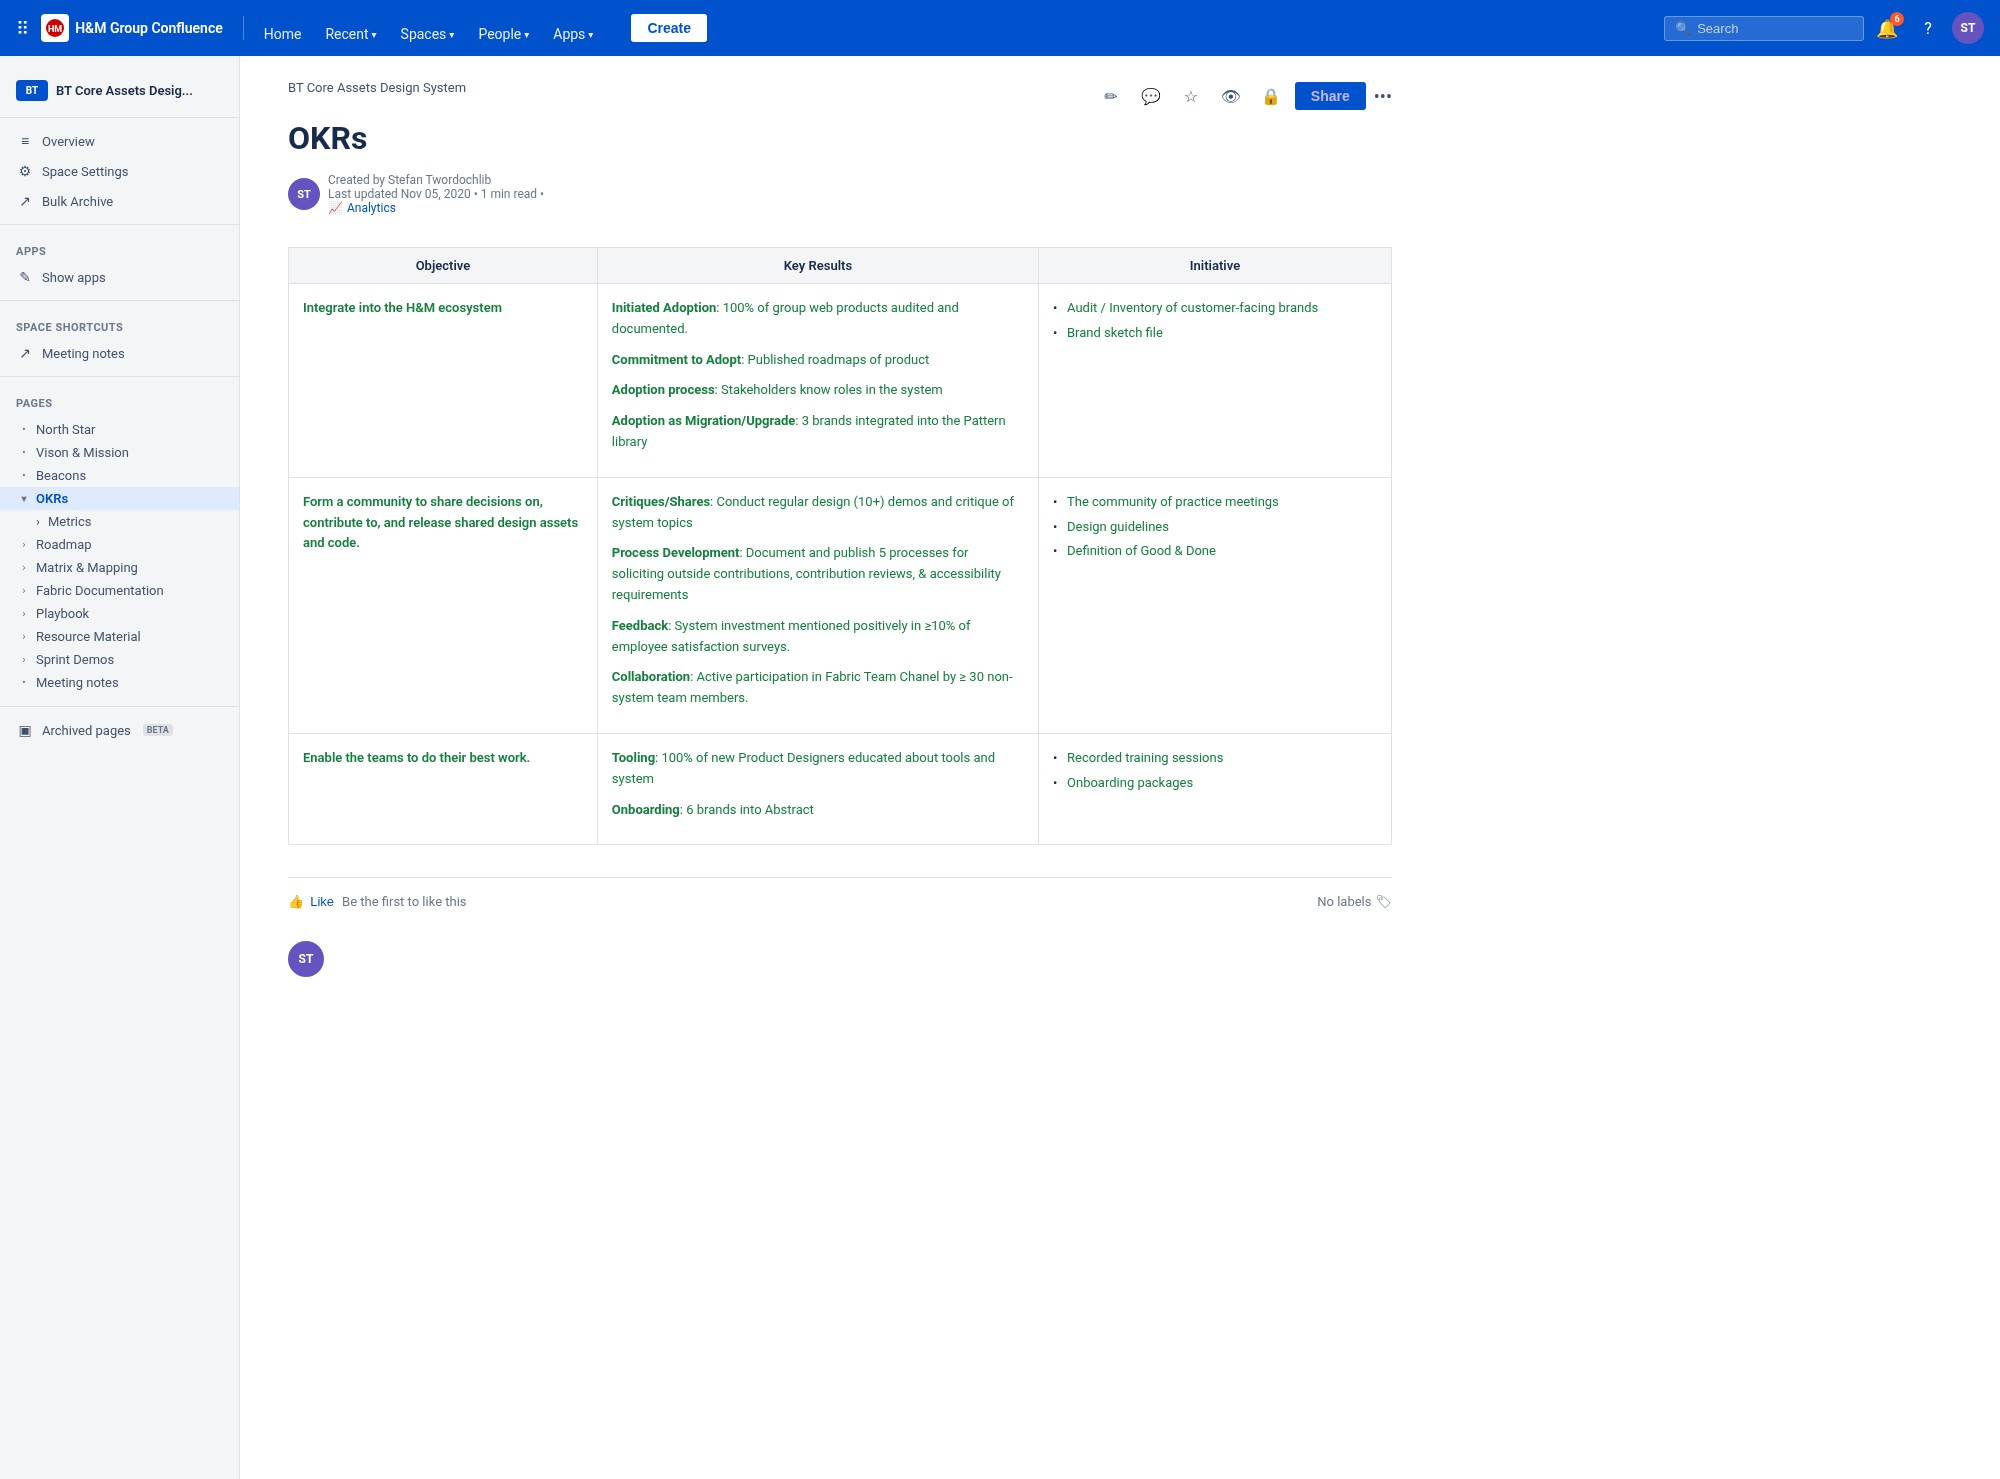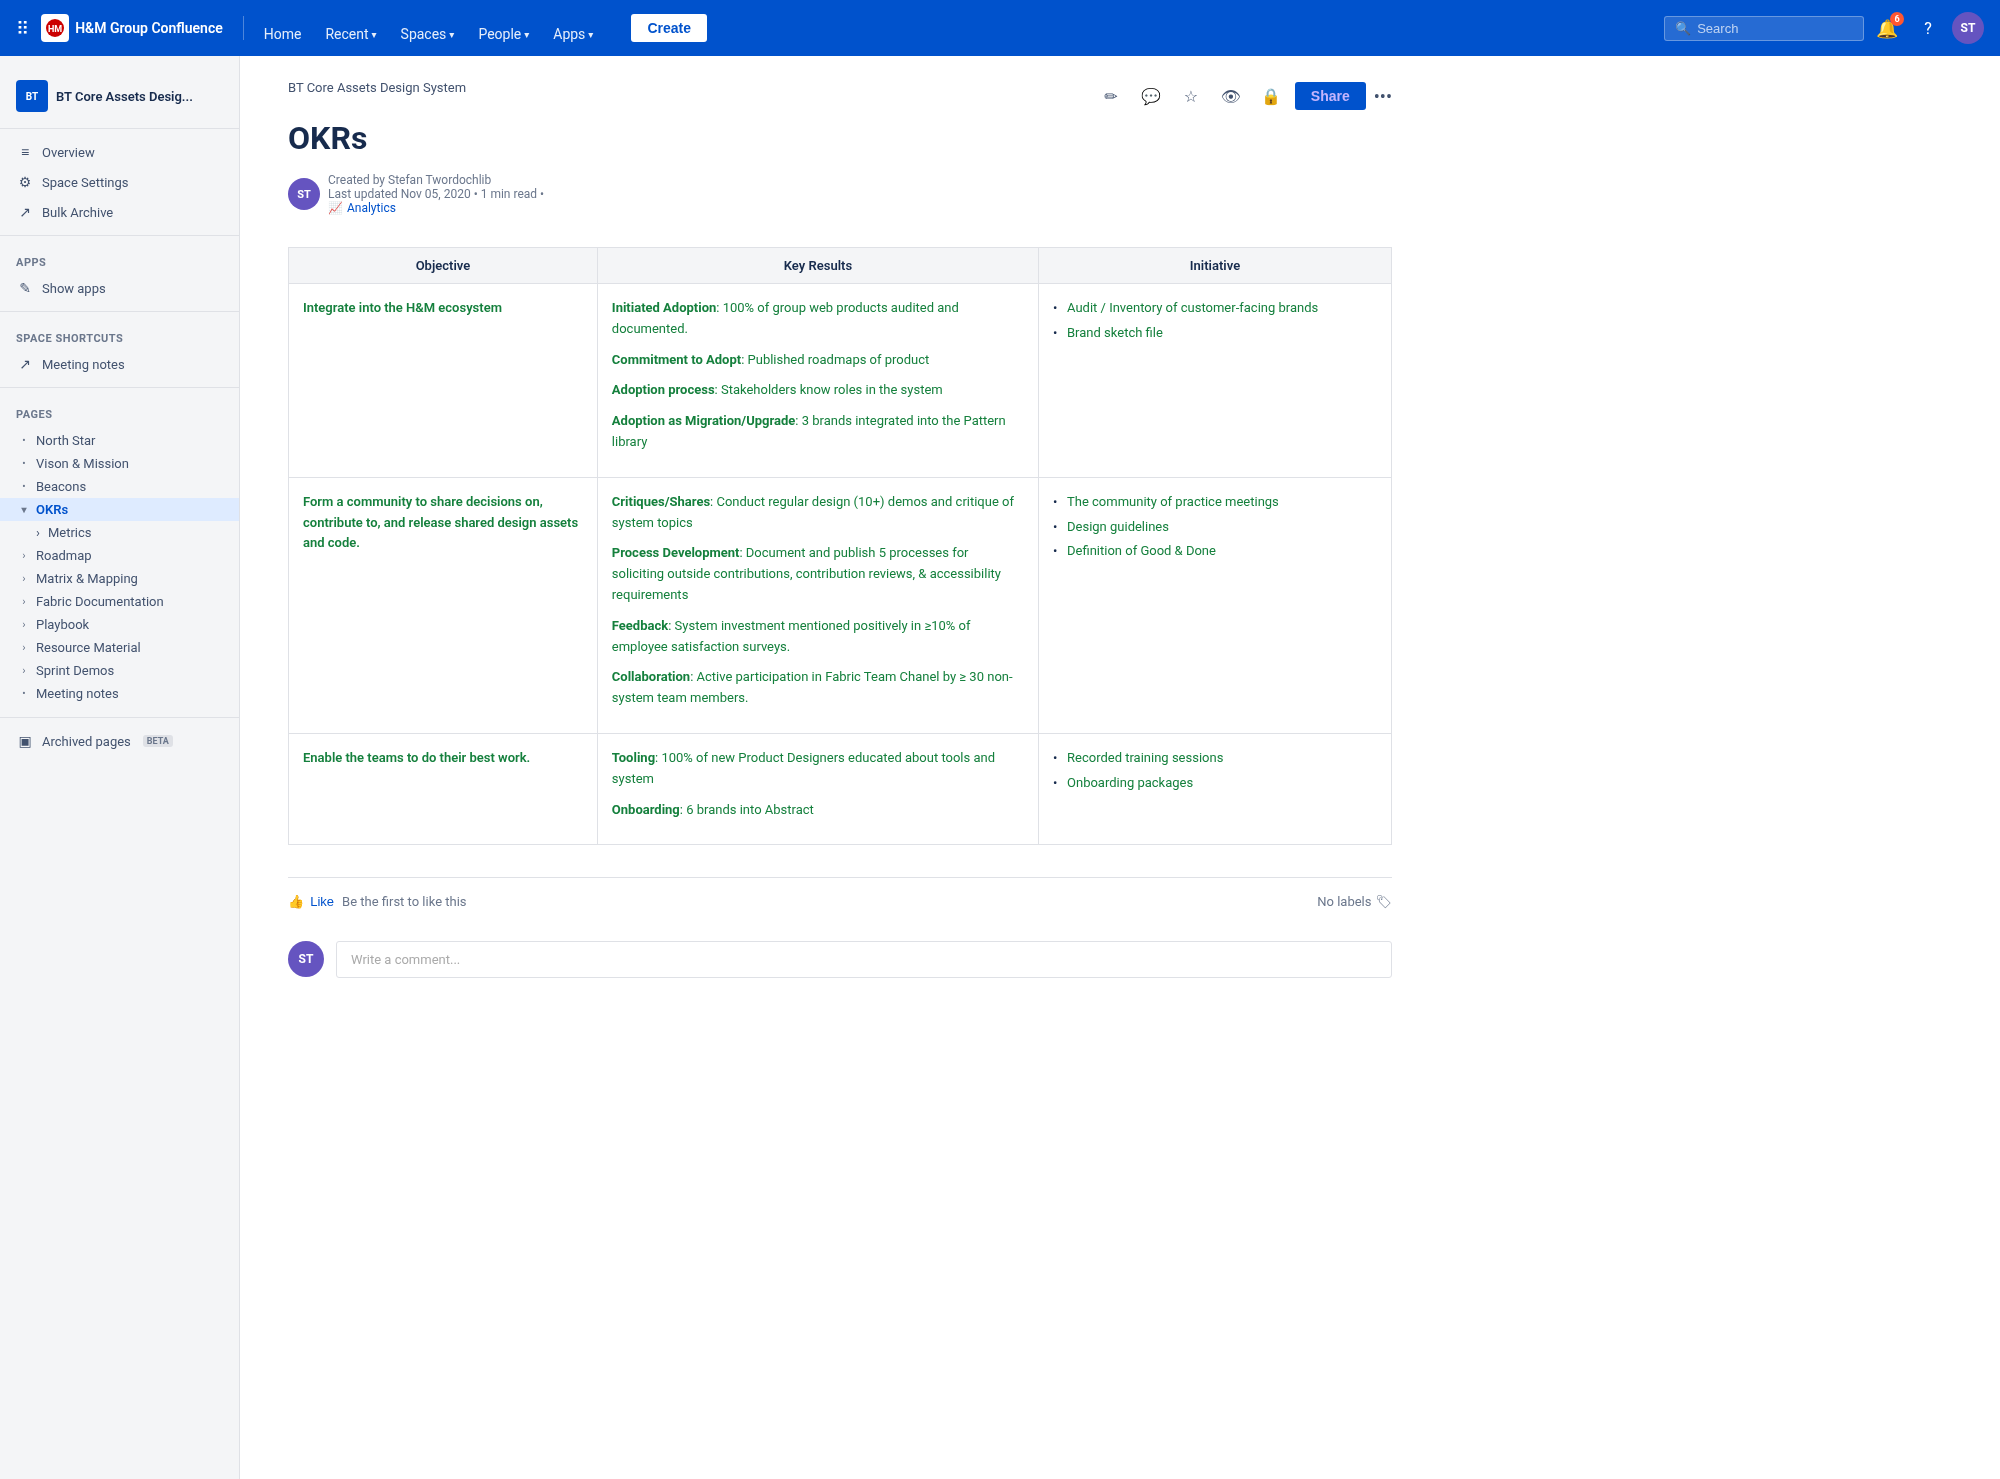--- a/index.html
+++ b/index.html
@@ -26,21 +26,21 @@
     .topnav-icon-btn { color: #fff; font-size: 18px; cursor: pointer; position: relative; width: 32px; height: 32px; display: flex; align-items: center; justify-content: center; border-radius: 50%; }
     .badge { position: absolute; top: 0; right: 0; background: #ff5630; color: #fff; font-size: 9px; font-weight: 700; border-radius: 50%; width: 14px; height: 14px; display: flex; align-items: center; justify-content: center; }
     .topnav-avatar { width: 32px; height: 32px; border-radius: 50%; background: #6554c0; display: flex; align-items: center; justify-content: center; color: #fff; font-size: 12px; font-weight: 700; cursor: pointer; }
 
     
     .layout { display: flex; margin-top: 56px; }
 
     
     .sidebar { width: 240px; min-height: calc(100vh - 56px); border-right: 1px solid #dfe1e6; background: #f4f5f7; padding: 16px 0; flex-shrink: 0; overflow-y: auto; }
     .sidebar-space { display: flex; align-items: center; gap: 8px; padding: 8px 16px; cursor: pointer; }
-    .sidebar-space-avatar { width: 32px; height: 32px; background: #0052cc; border-radius: 4px; display: flex; align-items: center; justify-content: center; color: #fff; font-size: 10px; font-weight: 700; flex-shrink: 0; }
+    .sidebar-space-avatar { width: 32px; height: 21px; background: #0052cc; border-radius: 4px; display: flex; align-items: center; justify-content: center; color: #fff; font-size: 10px; font-weight: 700; flex-shrink: 0; }
     .sidebar-space-name { font-size: 13px; font-weight: 600; color: #172b4d; }
     .sidebar-section-item { display: flex; align-items: center; gap: 8px; padding: 6px 16px; cursor: pointer; color: #42526e; font-size: 13px; }
     .sidebar-section-label { font-size: 11px; font-weight: 700; color: #6b778c; text-transform: uppercase; padding: 12px 16px 4px; letter-spacing: 0.5px; }
     .sidebar-icon { width: 18px; height: 18px; display: flex; align-items: center; justify-content: center; font-size: 14px; flex-shrink: 0; }
     .sidebar-divider { border: none; border-top: 1px solid #dfe1e6; margin: 8px 0; }
     .pages-section { padding: 4px 0; }
     .page-item { display: flex; align-items: center; gap: 4px; padding: 4px 16px; cursor: pointer; color: #42526e; font-size: 13px; }
     .page-item.active { background: #deebff; color: #0052cc; font-weight: 600; }
     .page-item .bullet { width: 16px; text-align: center; font-size: 10px; color: #6b778c; }
     .page-sub-item { display: flex; align-items: center; gap: 4px; padding: 4px 16px 4px 36px; cursor: pointer; color: #42526e; font-size: 13px; }
@@ -330,17 +330,16 @@
           <span class="like-text">Be the first to like this</span>
         </div>
         <div class="no-labels">
           <span>No labels</span>
           <span>🏷</span>
         </div>
       </div>
 
       <div class="comment-section">
         <div class="comment-avatar">ST</div>
-        <div class="comment-input" style="color:#aaa;">Write a comment...</div>
       </div>
     </div>
   </main>
 </div>
 
 </body></html>

